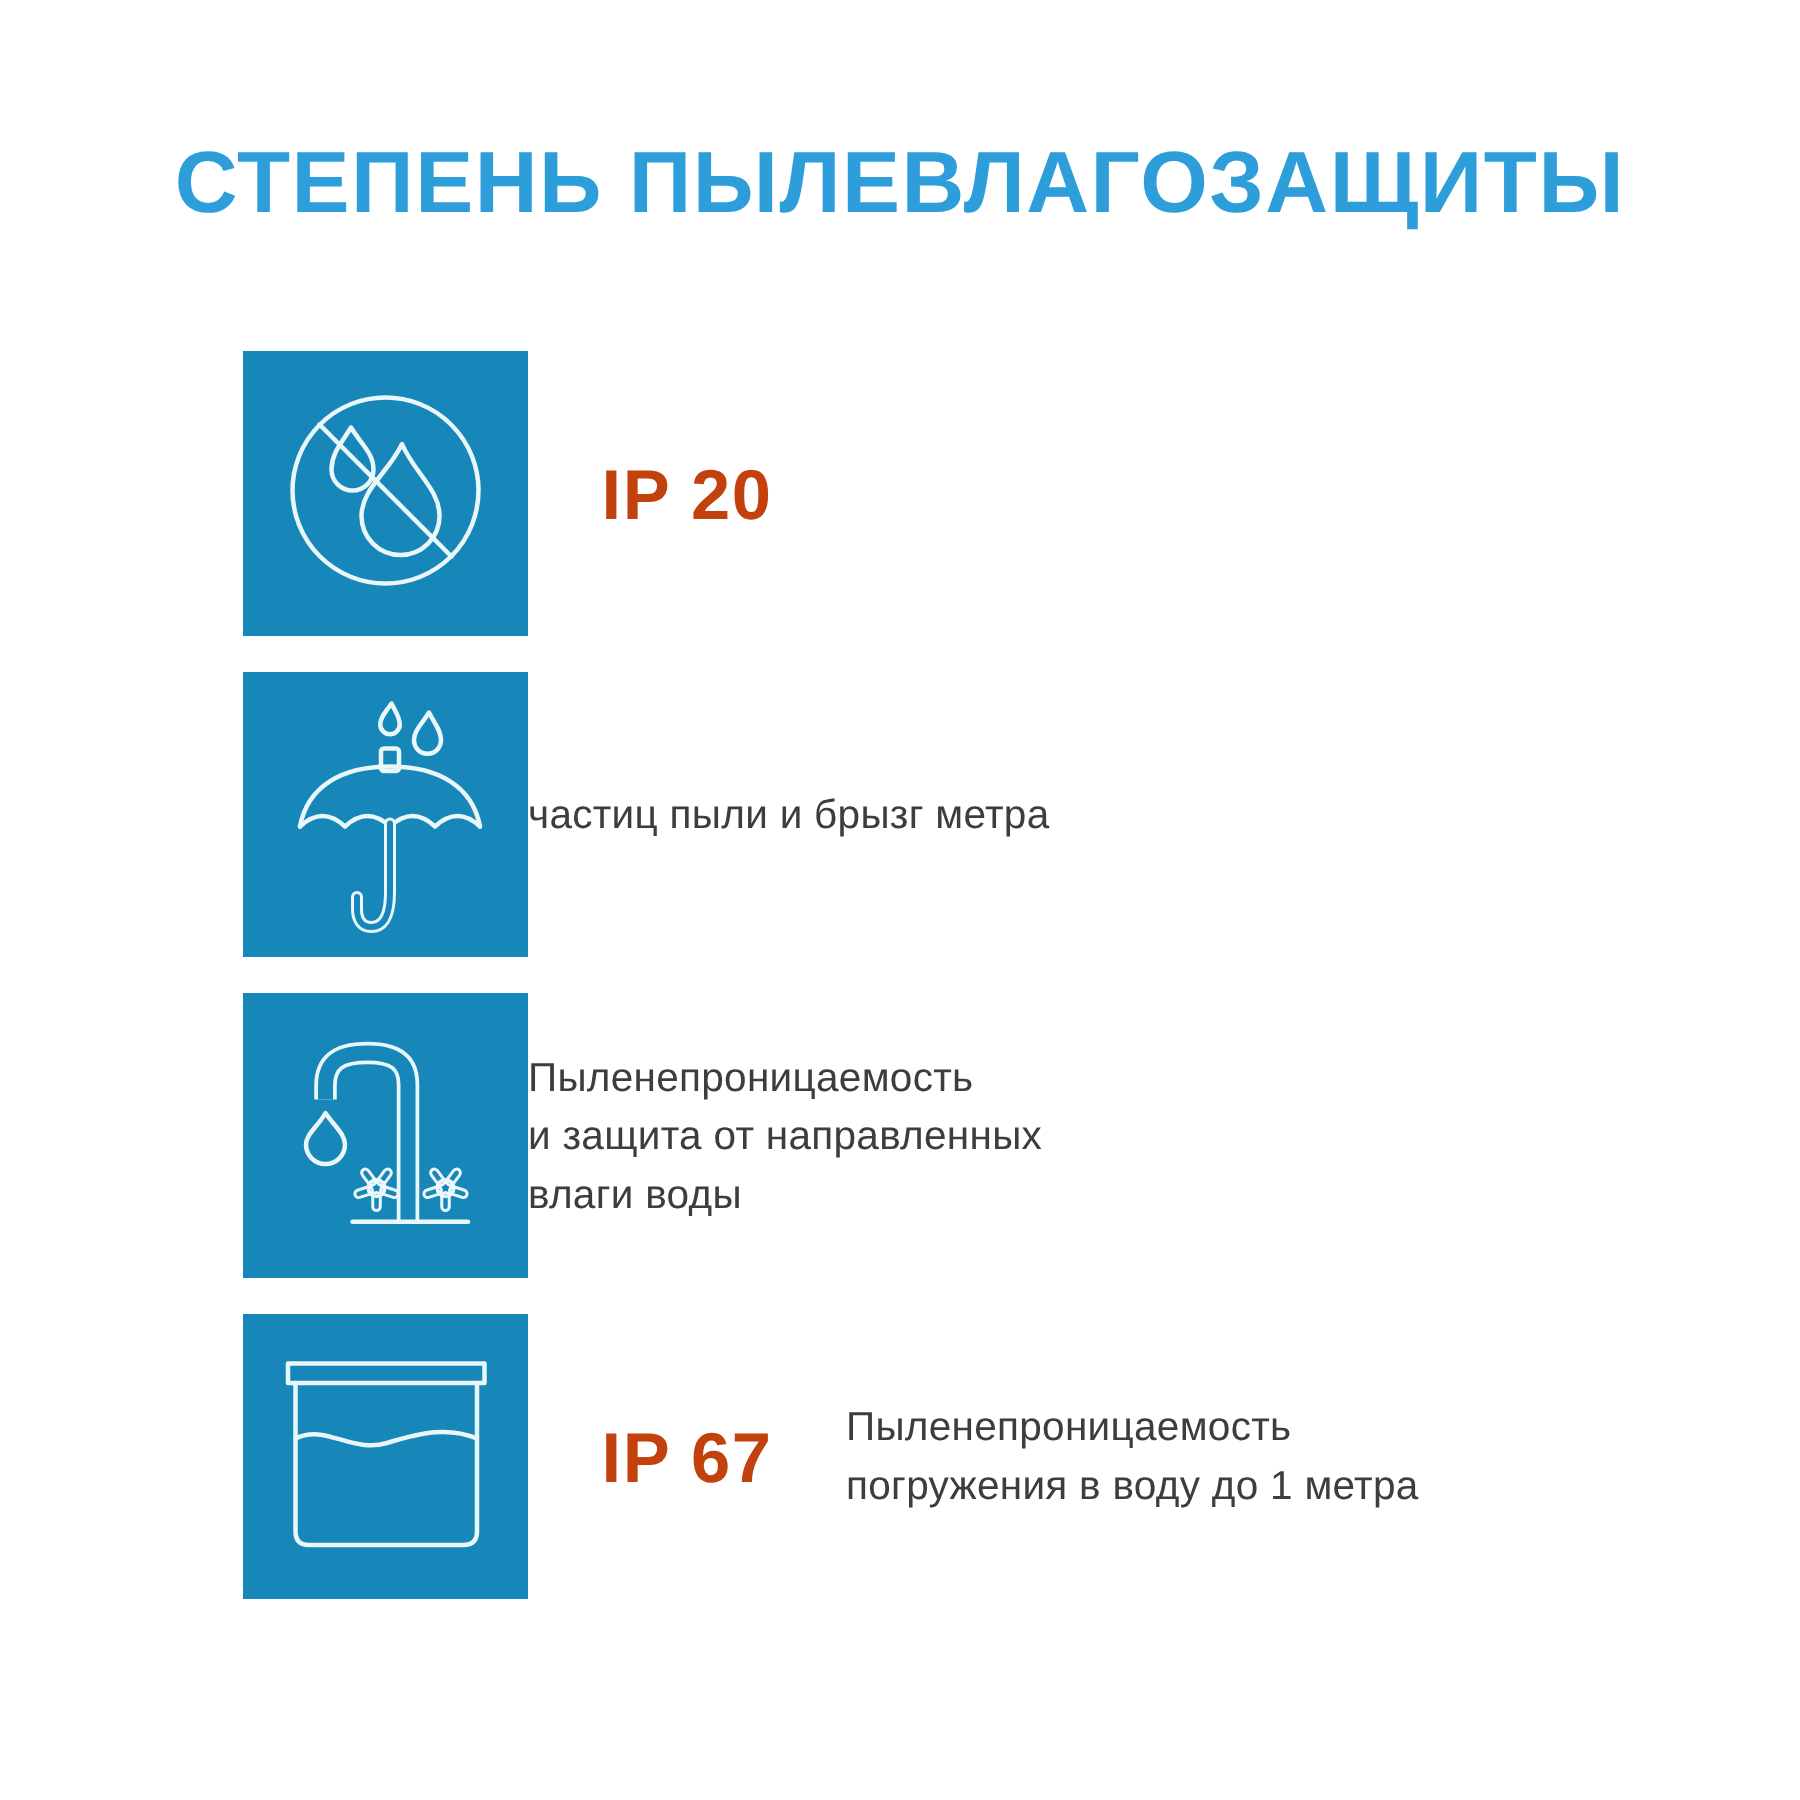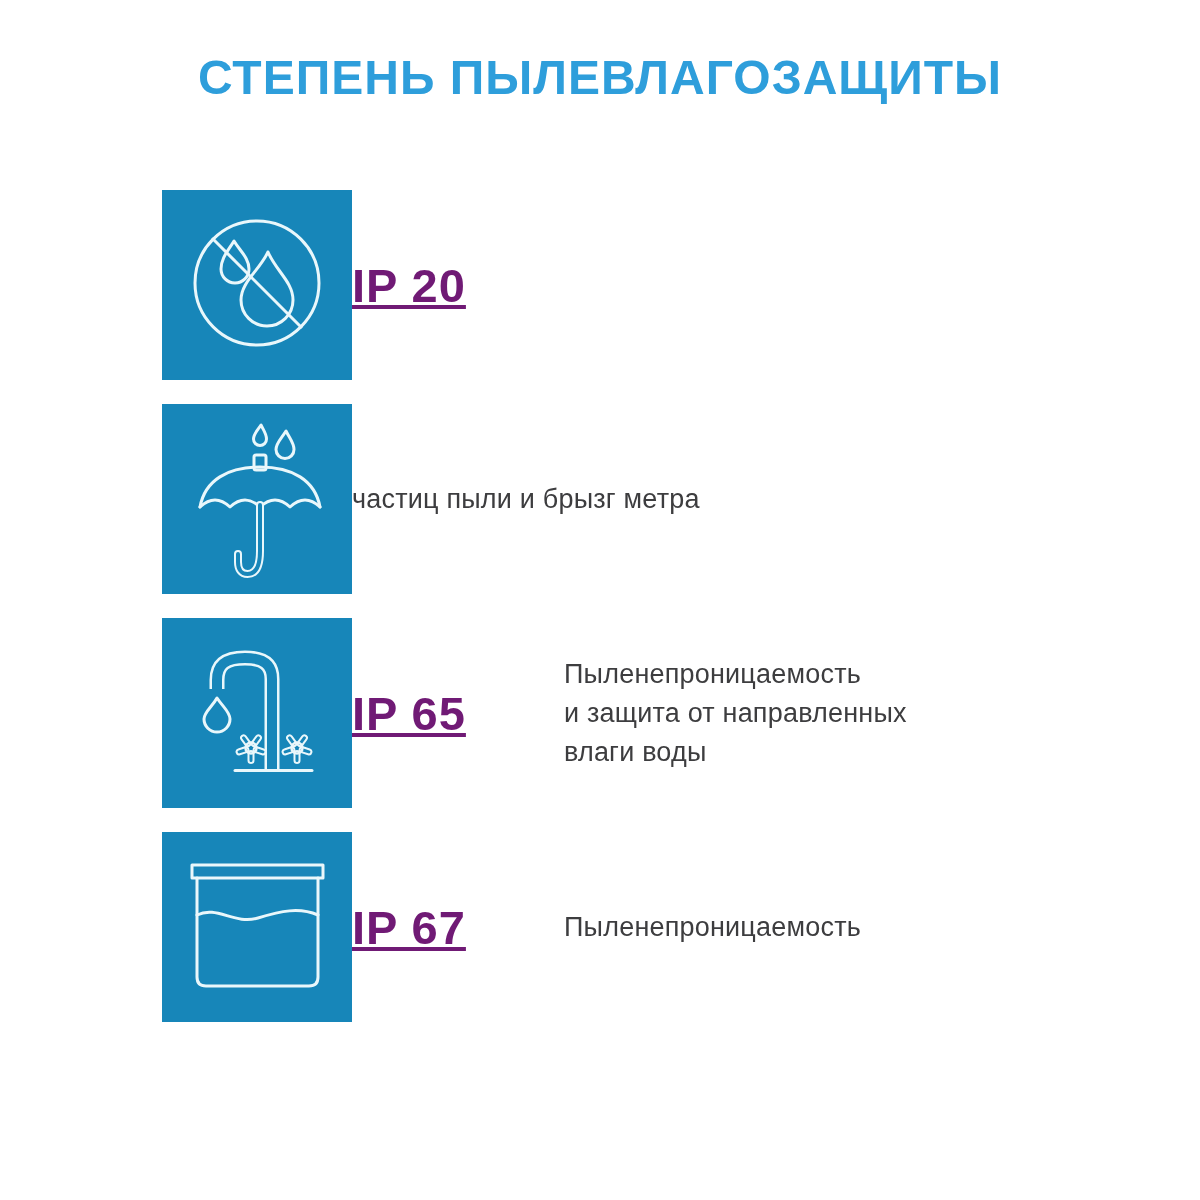--- a/index.html
+++ b/index.html
@@ -5,23 +5,23 @@
   html,body{margin:0;padding:0;background:#ffffff;}
   .page{
     position:relative;
     width:1200px;height:1200px;
     background:#ffffff;
     font-family:"Liberation Sans", sans-serif;
     overflow:hidden;
   }
   .title{
     margin:0;
-    padding-top:52px;
+    padding-top:96px;
     text-align:center;
-    font-size:48px;
+    font-size:58px;
     line-height:52px;
     font-weight:bold;
     letter-spacing:1px;
     color:#2e9edb;
   }
   .rows{margin-top:86px;}
   .row{
     display:flex;
     align-items:center;
     height:190px;
@@ -39,26 +39,25 @@
   .tile svg .tubeW{stroke:#e9f7fb;stroke-width:15;stroke-linecap:butt;}
   .tile svg .tubeB{stroke:#1786b9;stroke-width:10;stroke-linecap:butt;}
   .tile svg .poleW{stroke:#e9f7fb;stroke-width:8;}
   .tile svg .poleB{stroke:#1786b9;stroke-width:4;}
   .tile svg .petalW{stroke:#e9f7fb;stroke-width:7;}
   .tile svg .petalB{stroke:#1786b9;stroke-width:3;}
   .tile svg .thin{stroke:#e9f7fb;stroke-width:2.5;}
   .rating{
     width:212px;
     flex:0 0 auto;
-    text-align:left;
+    text-align:center;
     font-size:47px;
     font-weight:bold;
     letter-spacing:1px;
-    color:#701a75;
-    text-decoration:underline;
+    color:#c2410c;
   }
   .desc{
     font-size:27px;
     line-height:39px;
     letter-spacing:0.2px;
     color:#3d3d3f;
   }
 </style>
 </head>
 <body>
@@ -104,36 +103,36 @@
           <path class="tubeW" d="M55,71 L55,62 C55,46 64,40 83,40 C101,40 110,46 110,61 L110,152"></path>
           <path class="tubeB" d="M55,71 L55,62 C55,46 64,40 83,40 C101,40 110,46 110,61 L110,152"></path>
           <path class="w" d="M55,80 C50,89 42,94 42,101 a13,13 0 0 0 26,0 C68,94 61,89 55,80 Z"></path>
           <path class="petalW" d="M94.2,131.7 L100.9,133.9 M89,135.5 L89,142.5 M83.8,131.7 L77.1,133.9 M85.8,125.6 L81.6,119.9 M92.2,125.6 L96.4,119.9 M140.2,131.7 L146.9,133.9 M135,135.5 L135,142.5 M129.8,131.7 L123.1,133.9 M131.8,125.6 L127.6,119.9 M138.2,125.6 L142.4,119.9"></path>
           <path class="petalB" d="M94.2,131.7 L100.9,133.9 M89,135.5 L89,142.5 M83.8,131.7 L77.1,133.9 M85.8,125.6 L81.6,119.9 M92.2,125.6 L96.4,119.9 M140.2,131.7 L146.9,133.9 M135,135.5 L135,142.5 M129.8,131.7 L123.1,133.9 M131.8,125.6 L127.6,119.9 M138.2,125.6 L142.4,119.9"></path>
           <circle class="thin" cx="89" cy="130" r="5.5"></circle>
           <circle class="thin" cx="135" cy="130" r="5.5"></circle>
           <path class="w" d="M73,152.5 L150,152.5"></path>
         </svg>
       </div>
-      <div class="rating">IP 65</div>
       <div class="desc">
         <div>Пыленепроницаемость</div>
         <div>и защита от направленных</div>
         <div>влаги воды</div>
       </div>
     </section>
 
     <section class="row">
       <div class="tile">
         <svg viewBox="0 0 190 190">
           <rect class="w" x="30" y="33" width="131" height="13"></rect>
           <path class="w" d="M35,46 L35,145 Q35,154 44,154 L147,154 Q156,154 156,145 L156,46"></path>
           <path class="w" d="M35,83 C55,73 72,93 96,86 C119,79 137,75 156,83"></path>
         </svg>
       </div>
       <div class="rating">IP 67</div>
       <div class="desc">
         <div>Пыленепроницаемость</div>
+        <div>погружения в воду до 1 метра</div>
       </div>
     </section>
 
   </div>
 </div>
 
 </body></html>

